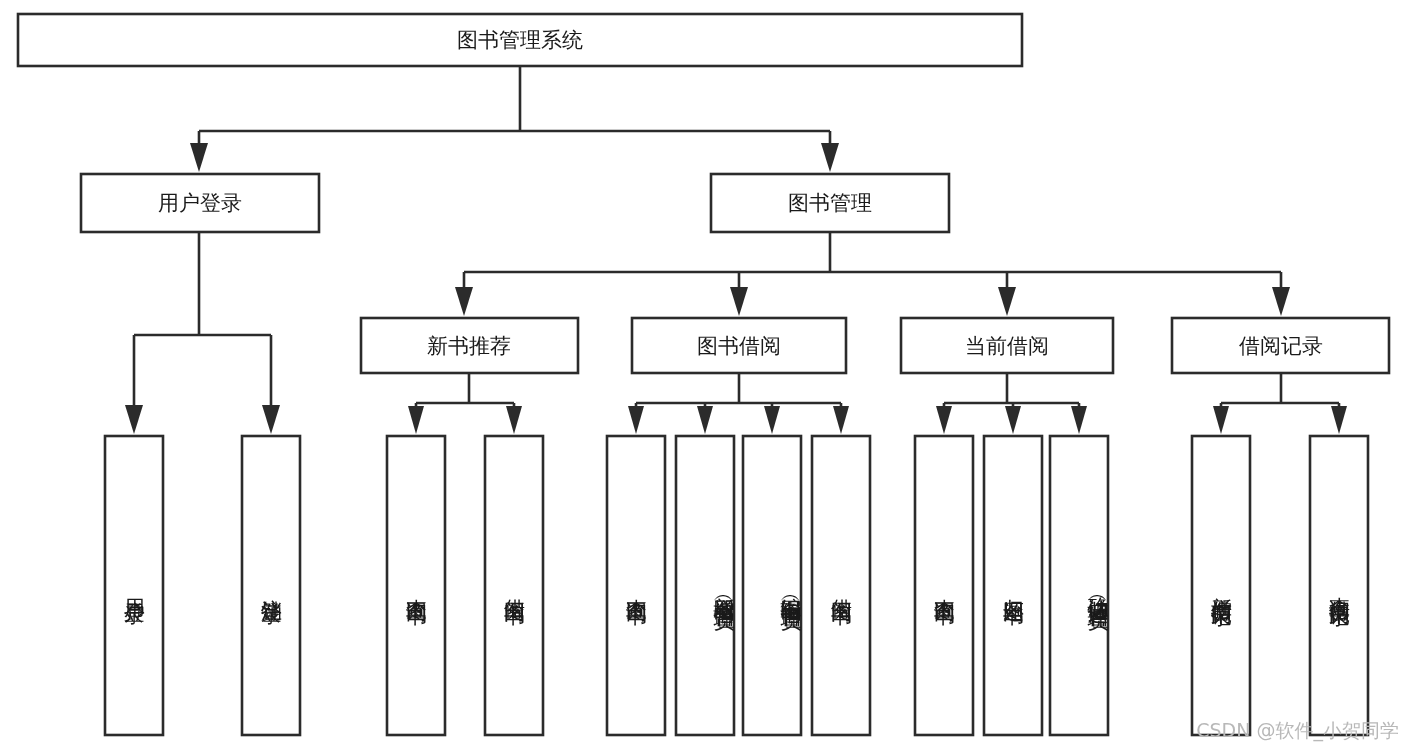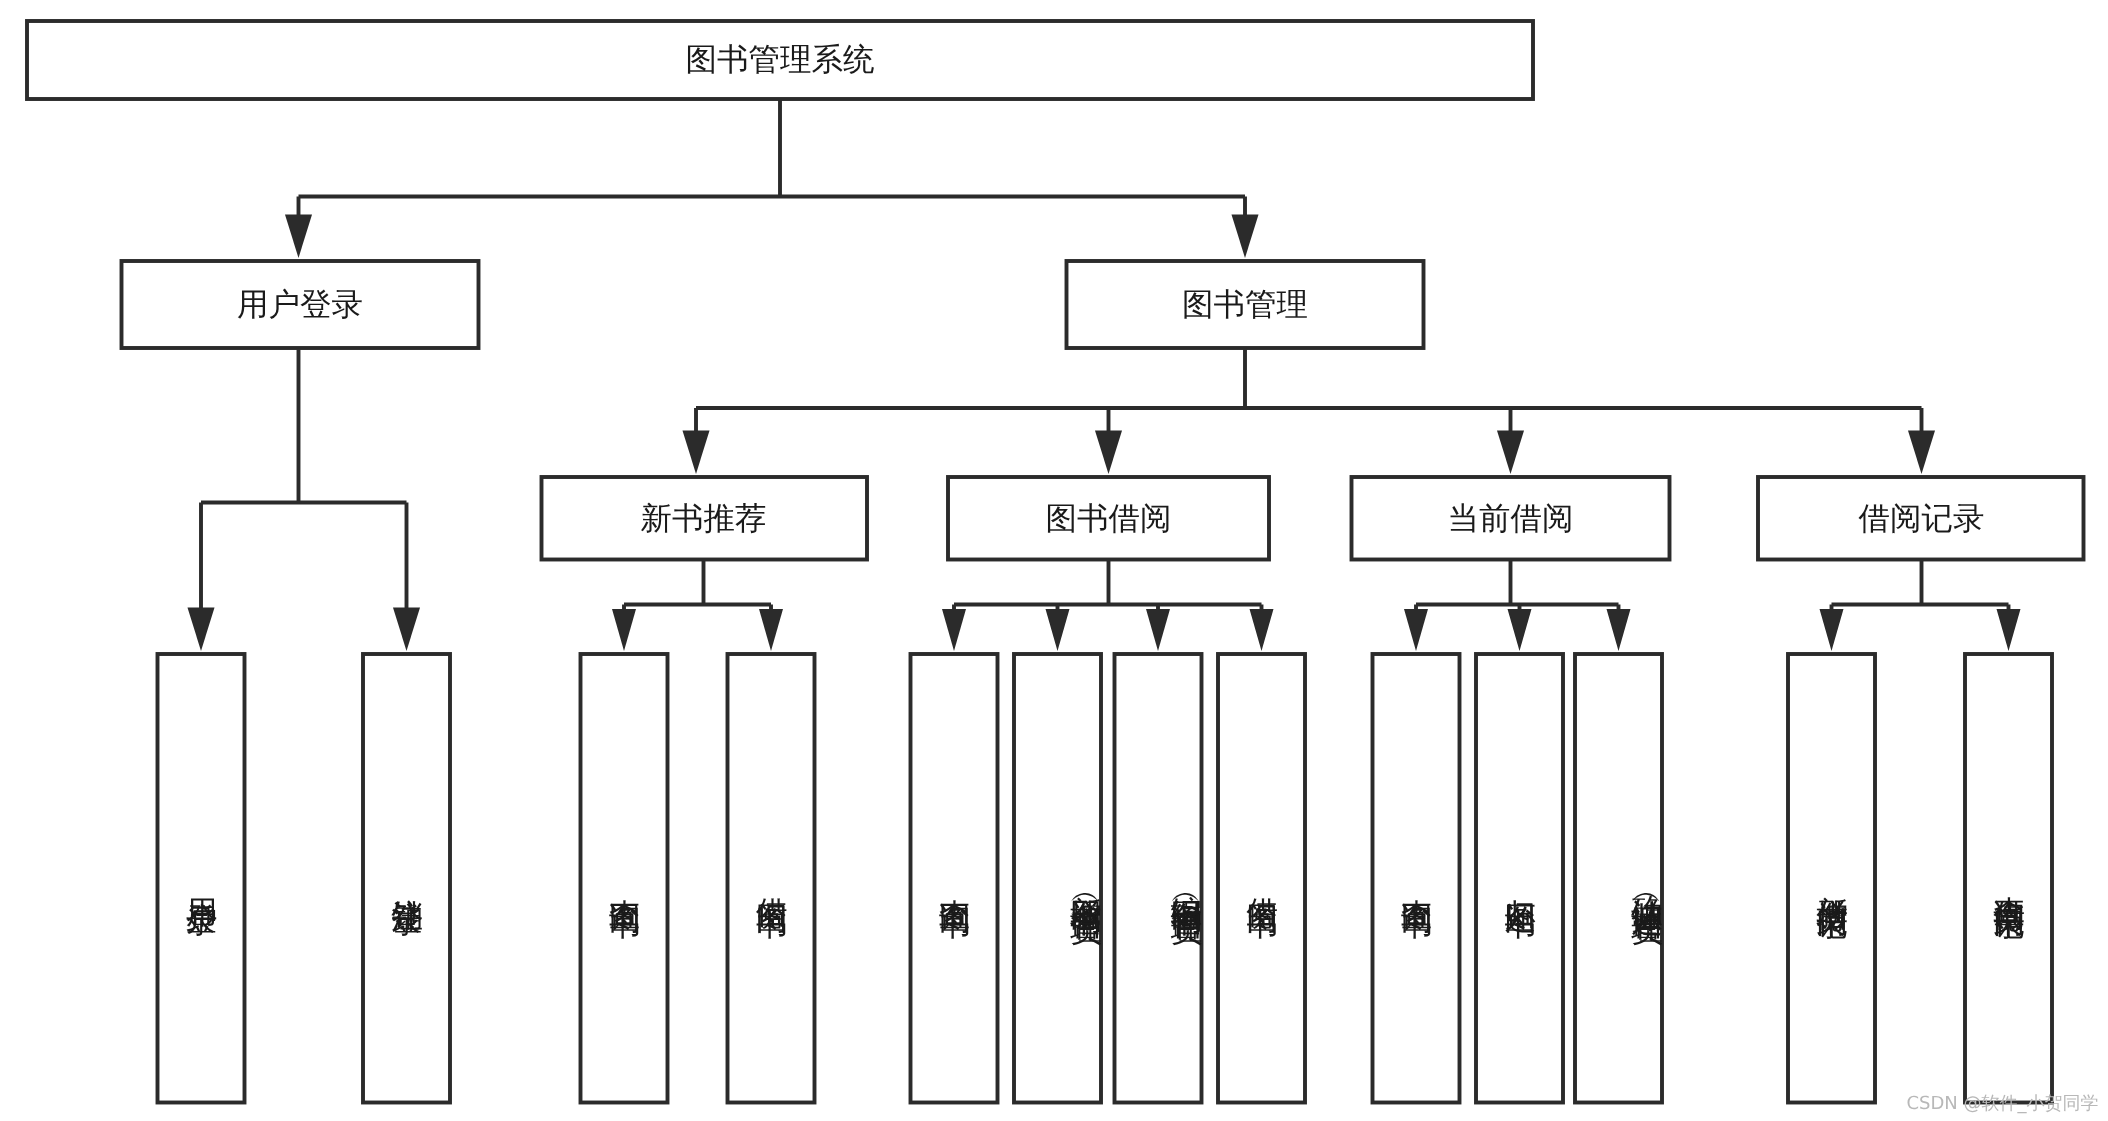--- a/index.html
+++ b/index.html
@@ -64,21 +64,21 @@
     pointer-events: none;
   }
   .vlabel.centered {
     align-items: center;
   }
   #watermark {
     position: absolute;
     right: 6px;
     bottom: 3px;
     font-family: "DejaVu Sans", "Liberation Sans", sans-serif;
-    font-size: 12px;
+    font-size: 19px;
     color: #b8b8b8;
     white-space: nowrap;
     user-select: none;
   }
 </style>
 </head>
 <body>
 
 <div id="diagram-root">
 

